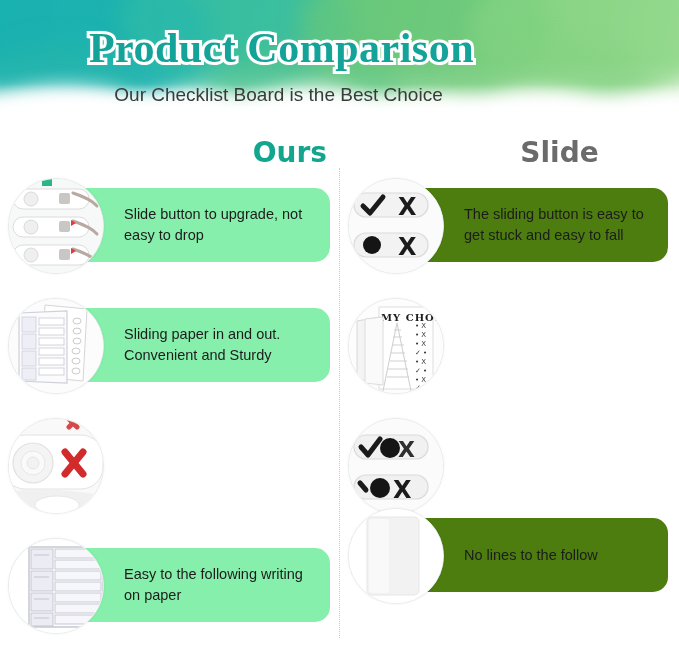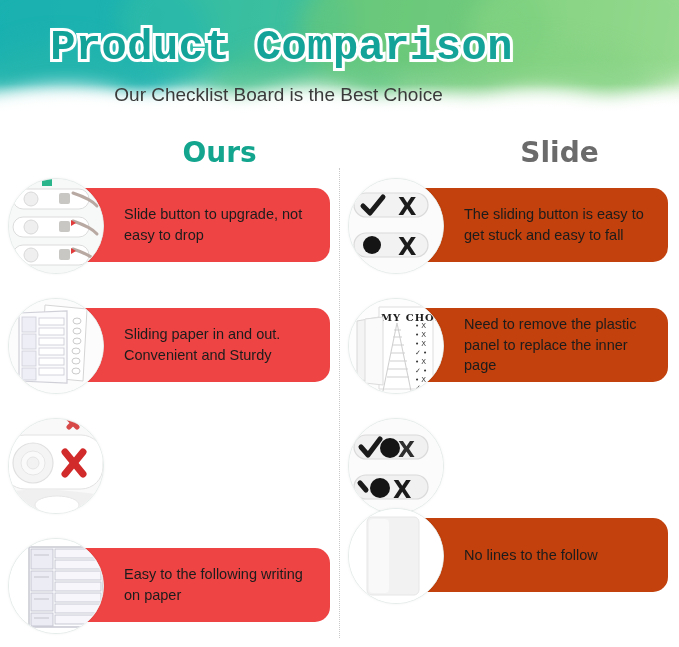--- a/index.html
+++ b/index.html
@@ -60,56 +60,56 @@
   
   .title{
     position:absolute;left:0;top:24px;width:563px;
     text-align:center;
     font-size:42px;font-weight:bold;
     letter-spacing:.5px;
     color:#14a399;
     -webkit-text-stroke:6px #ffffff;
     paint-order:stroke fill;
     text-shadow:0 0 4px rgba(255,255,255,.95);
-    font-family:Liberation Mono, monospace;
+    font-family:Liberation Serif, serif;
   }
   .subtitle{
     position:absolute;left:0;top:84px;width:557px;
     text-align:center;
     font-size:19px;color:#3a3a3a;
     font-family:"Liberation Sans", sans-serif;
   }
 
   
   .col-head{
     position:absolute;top:136px;
     font-size:28px;font-weight:bold;
     font-family:"DejaVu Sans", sans-serif;
   }
-  .col-ours{left:112px;width:215px;text-align:center;color:#14a58f;}
+  .col-ours{left:112px;width:215px;text-align:right;color:#14a58f;}
   .col-others{left:452px;width:215px;text-align:center;color:#6b6b6b;}
 
   
   .divider{
     position:absolute;left:339px;top:168px;width:0;height:470px;
     border-left:1px dotted #c9c9c9;
   }
 
   
   .row{position:absolute;height:94px;}
   .row-left{left:8px;width:328px;}
   .row-right{left:348px;width:326px;}
 
   .pill{
     position:absolute;left:56px;top:10px;right:6px;height:74px;
     border-radius:15px;
     display:flex;align-items:center;
   }
-  .pill-teal{background:#ef4444;}
-  .pill-gray{background:#c2410c;}
+  .pill-teal{background:#86efac;}
+  .pill-gray{background:#4d7c0f;}
   .pill-txt{
     padding-left:60px;padding-right:14px;
     font-size:14.5px;line-height:1.42;color:#1c1c1c;
     font-family:"Liberation Sans", sans-serif;
   }
 
   .circle{
     position:absolute;left:0;top:0;width:94px;height:94px;
     border-radius:50%;
     background:#fdfdfd;
@@ -234,23 +234,20 @@
         <ellipse cx="68" cy="42" rx="4" ry="3"></ellipse>
         <ellipse cx="67" cy="52" rx="4" ry="3"></ellipse>
         <ellipse cx="67" cy="62" rx="4" ry="3"></ellipse>
         <ellipse cx="67" cy="72" rx="4" ry="3"></ellipse>
       </g>
     </svg>
   </div>
 </div>
 
 <div class="row row-right" style="top:298px;">
-  <div class="pill pill-gray">
-    <div class="pill-txt">Need to remove the plastic panel to replace the inner page</div>
-  </div>
   <div class="circle">
     <svg width="94" height="94" viewBox="0 0 94 94">
       <rect width="94" height="94" fill="#fdfdfd"></rect>
       <path d="M30 8 L84 8 L84 90 L30 90 Z" fill="#ffffff" stroke="#dddddd" stroke-width="1"></path>
       <text x="32" y="22" font-family="DejaVu Serif, serif" font-size="10" font-weight="bold" fill="#1e1e1e" letter-spacing="1">MY CHORES</text>
       <path d="M8 22 L30 18 L30 84 L8 80 Z" fill="#f4f4f4" stroke="#d8d8d8" stroke-width="1"></path>
       <path d="M16 20 L34 18 L34 86 L16 84 Z" fill="#fafafa" stroke="#dcdcdc" stroke-width="1"></path>
       <g stroke="#d0d0d0" stroke-width="1.1" fill="none">
         <path d="M48 24 L34 92"></path>
           <path d="M48 24 L62 92"></path>

